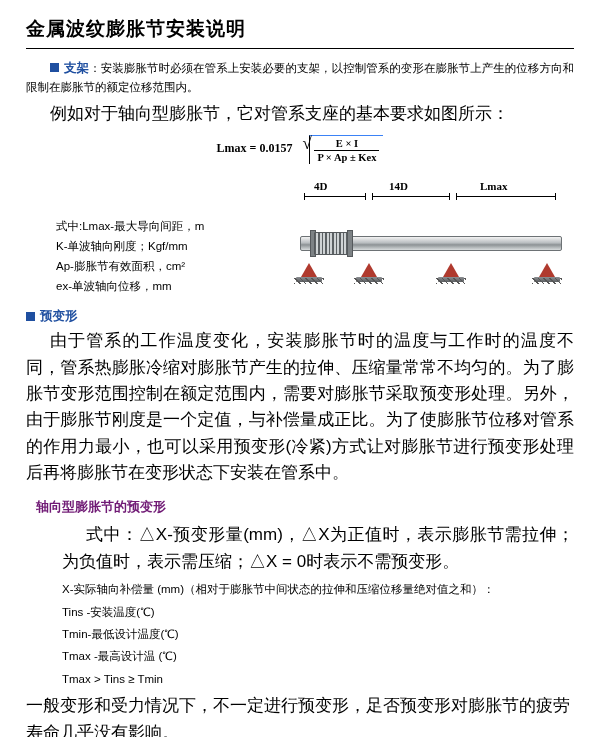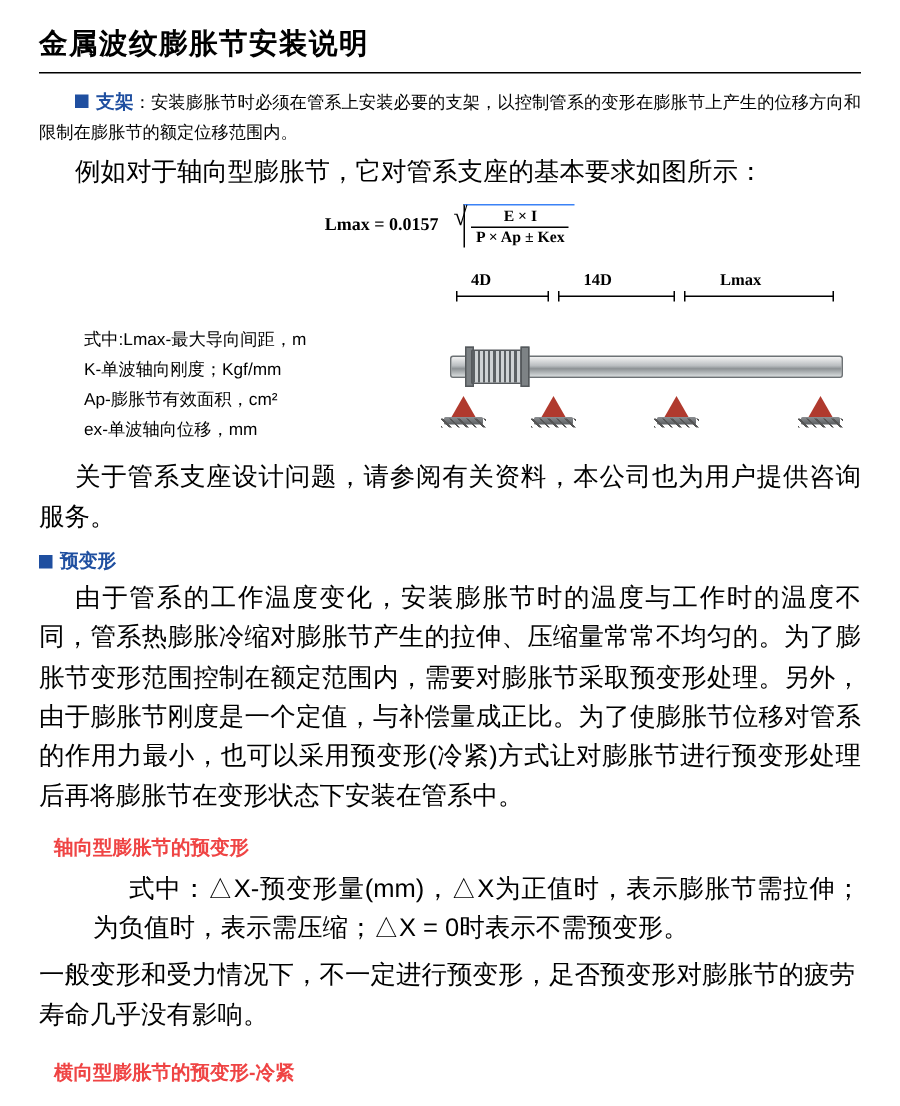--- a/index.html
+++ b/index.html
@@ -70,21 +70,21 @@
     color: #1f4fa0;
   }
   .sec-head.inline-para .btext {
     font-weight: normal;
     color: #000;
     font-size: 11.5px;
   }
   .subhead {
     font-size: 13px;
     font-weight: bold;
-    color: #ef4444;
+    color: #701a75;
     margin: 12px 0 6px 10px;
   }
   .formula-box {
     text-align: center;
     margin: 8px 0 6px 0;
   }
   .formula {
     display: inline-block;
     font-family: "Liberation Serif", serif;
     font-size: 12px;
@@ -352,31 +352,37 @@
           </div>
           <div class="hatch" style="left:0px; width:30px;"></div>
           <div class="hatch" style="left:60px; width:30px;"></div>
           <div class="hatch" style="left:142px; width:30px;"></div>
           <div class="hatch" style="left:238px; width:30px;"></div>
         </div>
       </div>
     </div>
   </div>
 
-  <p class="indent" style="margin-top:4px;">关于管系支座设计问题，请参阅有关资料，本公司也为用户提供咨询服务。</p>
 
   <div class="sec-head">
     <span class="marker"></span>
     <span>预变形</span>
   </div>
   <p class="indent">由于管系的工作温度变化，安装膨胀节时的温度与工作时的温度不同，管系热膨胀冷缩对膨胀节产生的拉伸、压缩量常常不均匀的。为了膨胀节变形范围控制在额定范围内，需要对膨胀节采取预变形处理。另外，由于膨胀节刚度是一个定值，与补偿量成正比。为了使膨胀节位移对管系的作用力最小，也可以采用预变形(冷紧)方式让对膨胀节进行预变形处理后再将膨胀节在变形状态下安装在管系中。</p>
 
   <div class="subhead">轴向型膨胀节的预变形</div>
 
 
   <p class="indent" style="margin-left:36px;">式中：△X-预变形量(mm)，△X为正值时，表示膨胀节需拉伸；为负值时，表示需压缩；△X = 0时表示不需预变形。</p>
 
+  <div class="list-lines">
+    <div>X-实际轴向补偿量 (mm)（相对于膨胀节中间状态的拉伸和压缩位移量绝对值之和）：</div>
+    <div>Tins -安装温度(℃)</div>
+    <div>Tmin-最低设计温度(℃)</div>
+    <div>Tmax -最高设计温 (℃)</div>
+    <div>Tmax &gt; Tins ≥ Tmin</div>
+  </div>
 
   <div class="note">一般变形和受力情况下，不一定进行预变形，足否预变形对膨胀节的疲劳寿命几乎没有影响。</div>
 
   <div class="subhead" style="margin-top:16px;">横向型膨胀节的预变形-冷紧</div>
 
 </div>
 
 </body></html>

